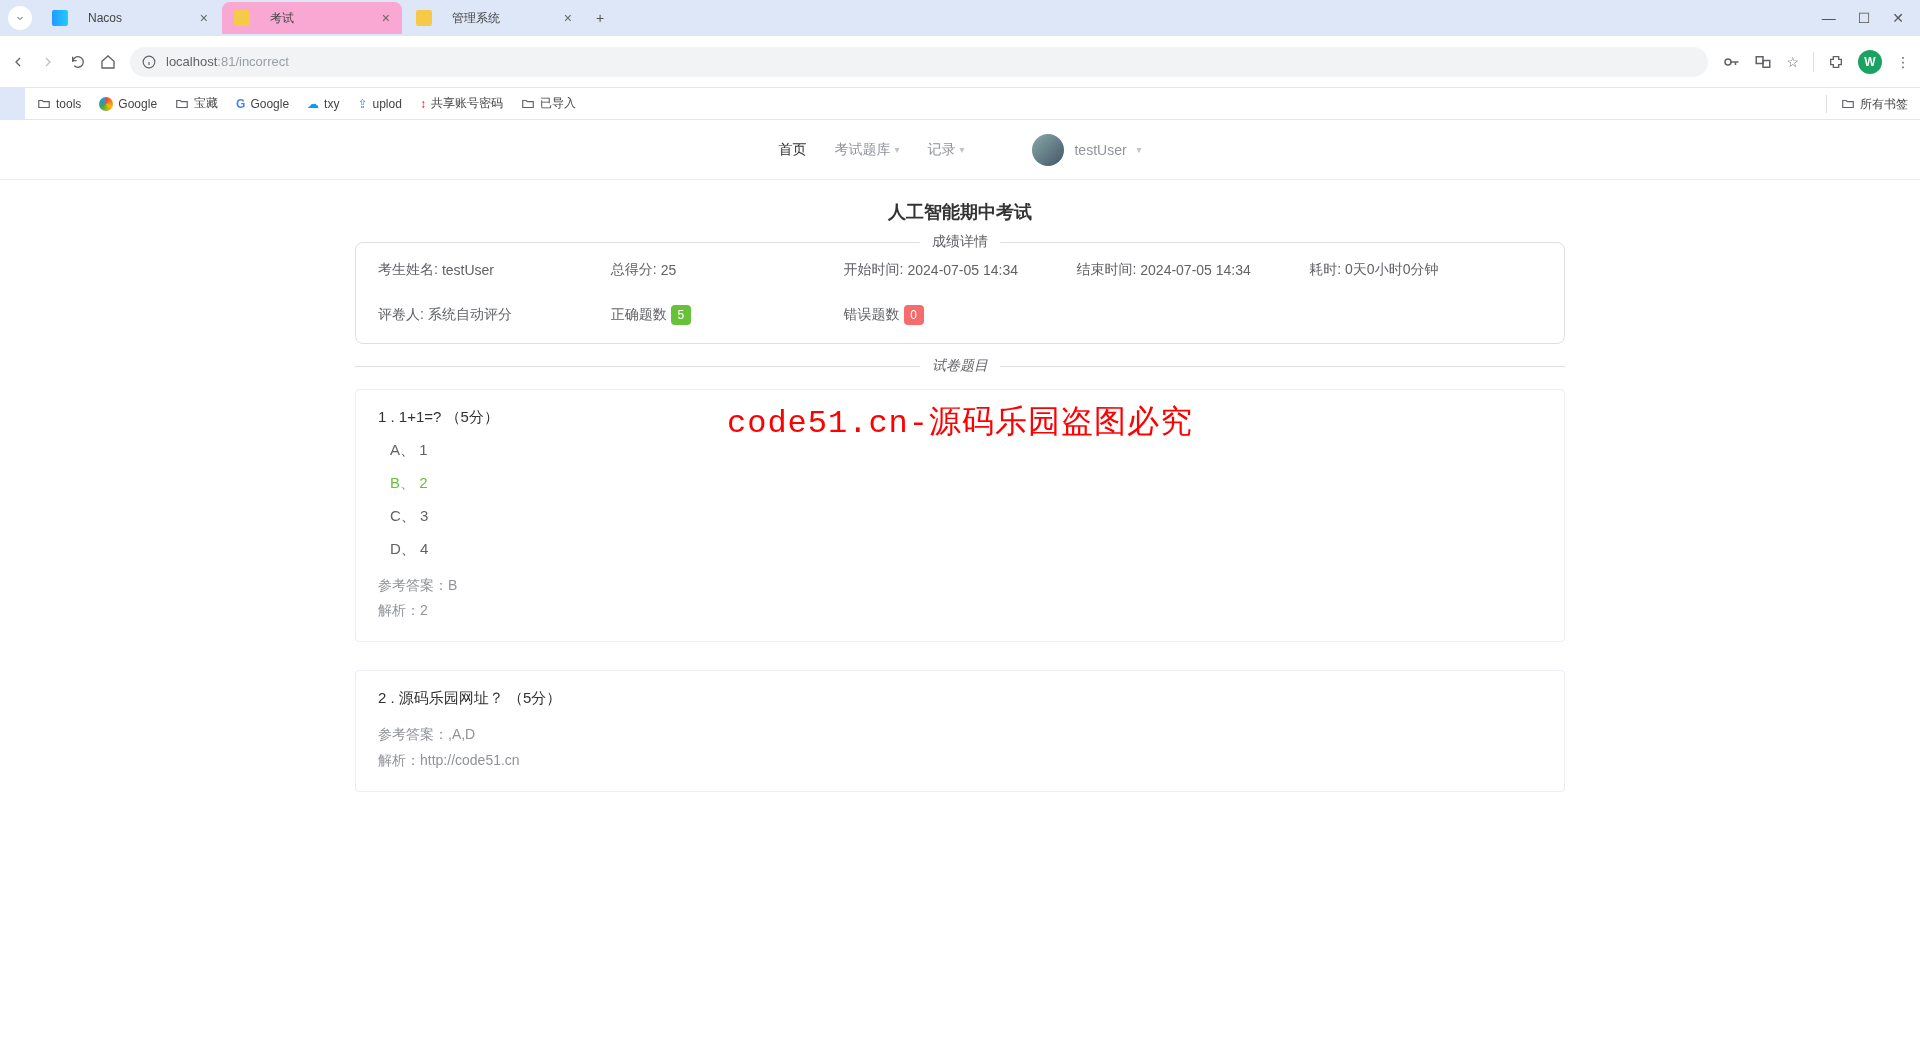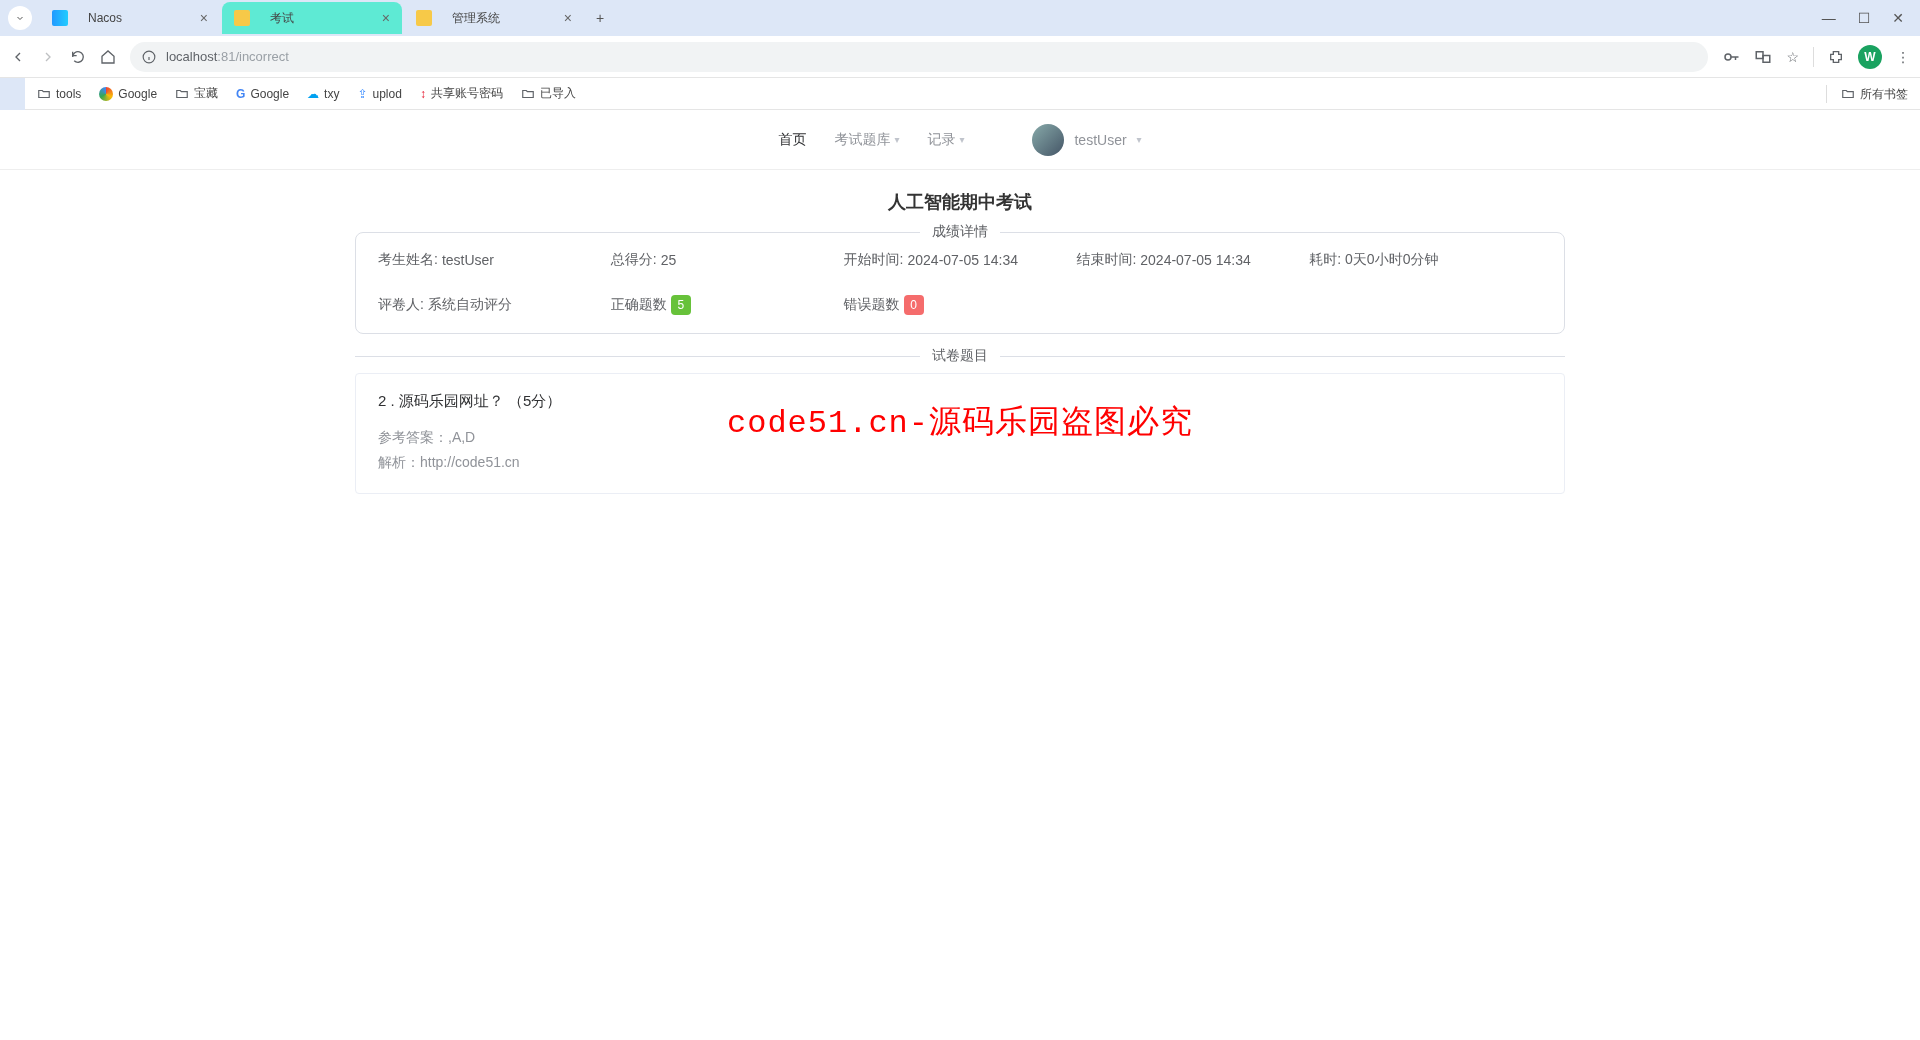--- a/index.html
+++ b/index.html
@@ -4,27 +4,27 @@
 <style>
 * { margin: 0; padding: 0; box-sizing: border-box; }
 body { font-family: "Microsoft YaHei", Arial, sans-serif; font-size: 14px; color: #333; background: #fff; }
 
 
 .browser-chrome { background: #dde7f7; }
 .tab-strip { display: flex; align-items: center; height: 36px; padding-left: 8px; }
 .tab-btn { width: 24px; height: 24px; border-radius: 50%; background: #fff; display: flex; align-items: center; justify-content: center; margin-right: 8px; }
 .tab { display: flex; align-items: center; height: 32px; padding: 0 12px; border-radius: 8px 8px 0 0; margin-right: 2px; min-width: 180px; gap: 20px; font-size: 12px; color: #444; }
 .tab.inactive { background: transparent; }
-.tab.active { background: #5eead4; }
+.tab.active { background: #f9a8d4; }
 .tab-favicon { width: 16px; height: 16px; border-radius: 2px; display: inline-block; }
 .tab-close { margin-left: auto; color: #666; cursor: pointer; font-size: 14px; }
 .tab-new { width: 28px; height: 28px; display: flex; align-items: center; justify-content: center; color: #555; cursor: pointer; }
 .window-controls { margin-left: auto; display: flex; gap: 22px; padding-right: 16px; color: #555; }
 
-.addr-bar { background: #fff; height: 42px; display: flex; align-items: center; padding: 0 10px; gap: 14px; border-bottom: 1px solid #e5e5e5; }
+.addr-bar { background: #fff; height: 52px; display: flex; align-items: center; padding: 0 10px; gap: 14px; border-bottom: 1px solid #e5e5e5; }
 .addr-icon { color: #5f6368; cursor: pointer; }
 .url-box { flex: 1; display: flex; align-items: center; gap: 10px; background: #f1f3f4; border-radius: 20px; height: 30px; padding: 0 12px; }
 .url-text { color: #5f6368; font-size: 13px; }
 .addr-right { display: flex; align-items: center; gap: 14px; color: #5f6368; }
 .profile-badge { width: 24px; height: 24px; border-radius: 50%; background: #1aa260; color: #fff; display: flex; align-items: center; justify-content: center; font-size: 12px; font-weight: bold; }
 
 .bookmarks-bar { background: #fff; height: 32px; display: flex; align-items: center; padding: 0 12px; gap: 18px; font-size: 12px; color: #444; border-bottom: 1px solid #e5e5e5; margin-left: 25px; }
 .bm-item { display: flex; align-items: center; gap: 5px; cursor: pointer; }
 .bm-right { margin-left: auto; display: flex; align-items: flex-end; gap: 6px; }
 
@@ -235,24 +235,37 @@
           <span class="badge badge-green">5</span>
         </div>
       <div class="score-cell">
           <span>错误题数</span>
           <span class="badge badge-red">0</span>
         </div>
     </div>
   </div>
 
   <div class="fieldset" style="border:none;padding:0;">
-    <div style="position:relative;border-top:1px solid #dcdfe6;margin-bottom:16px;">
+    <div style="position:relative;border-top:1px solid #dcdfe6;margin-bottom:22px;font-style:italic;">
       <div class="fieldset-legend">试卷题目</div>
     </div>
     <div id="questions-host">
+        <div class="question">
+          <div class="q-title">1 . 1+1=?  （5分）</div>
+          <div class="q-options">
+            <div class="q-option">A、   1</div>
+            <div class="q-option correct">B、   2</div>
+            <div class="q-option">C、   3</div>
+            <div class="q-option">D、   4</div>
+          </div>
+          <div class="q-meta">
+            <div>参考答案：B</div>
+            <div>解析：2</div>
+          </div>
+        </div>
         <div class="question">
           <div class="q-title">2 . 源码乐园网址？  （5分）</div>
           <div class="q-meta">
             <div>参考答案：,A,D</div>
             <div>解析：http://code51.cn</div>
           </div>
         </div>
       </div>
   </div>
 </div>

